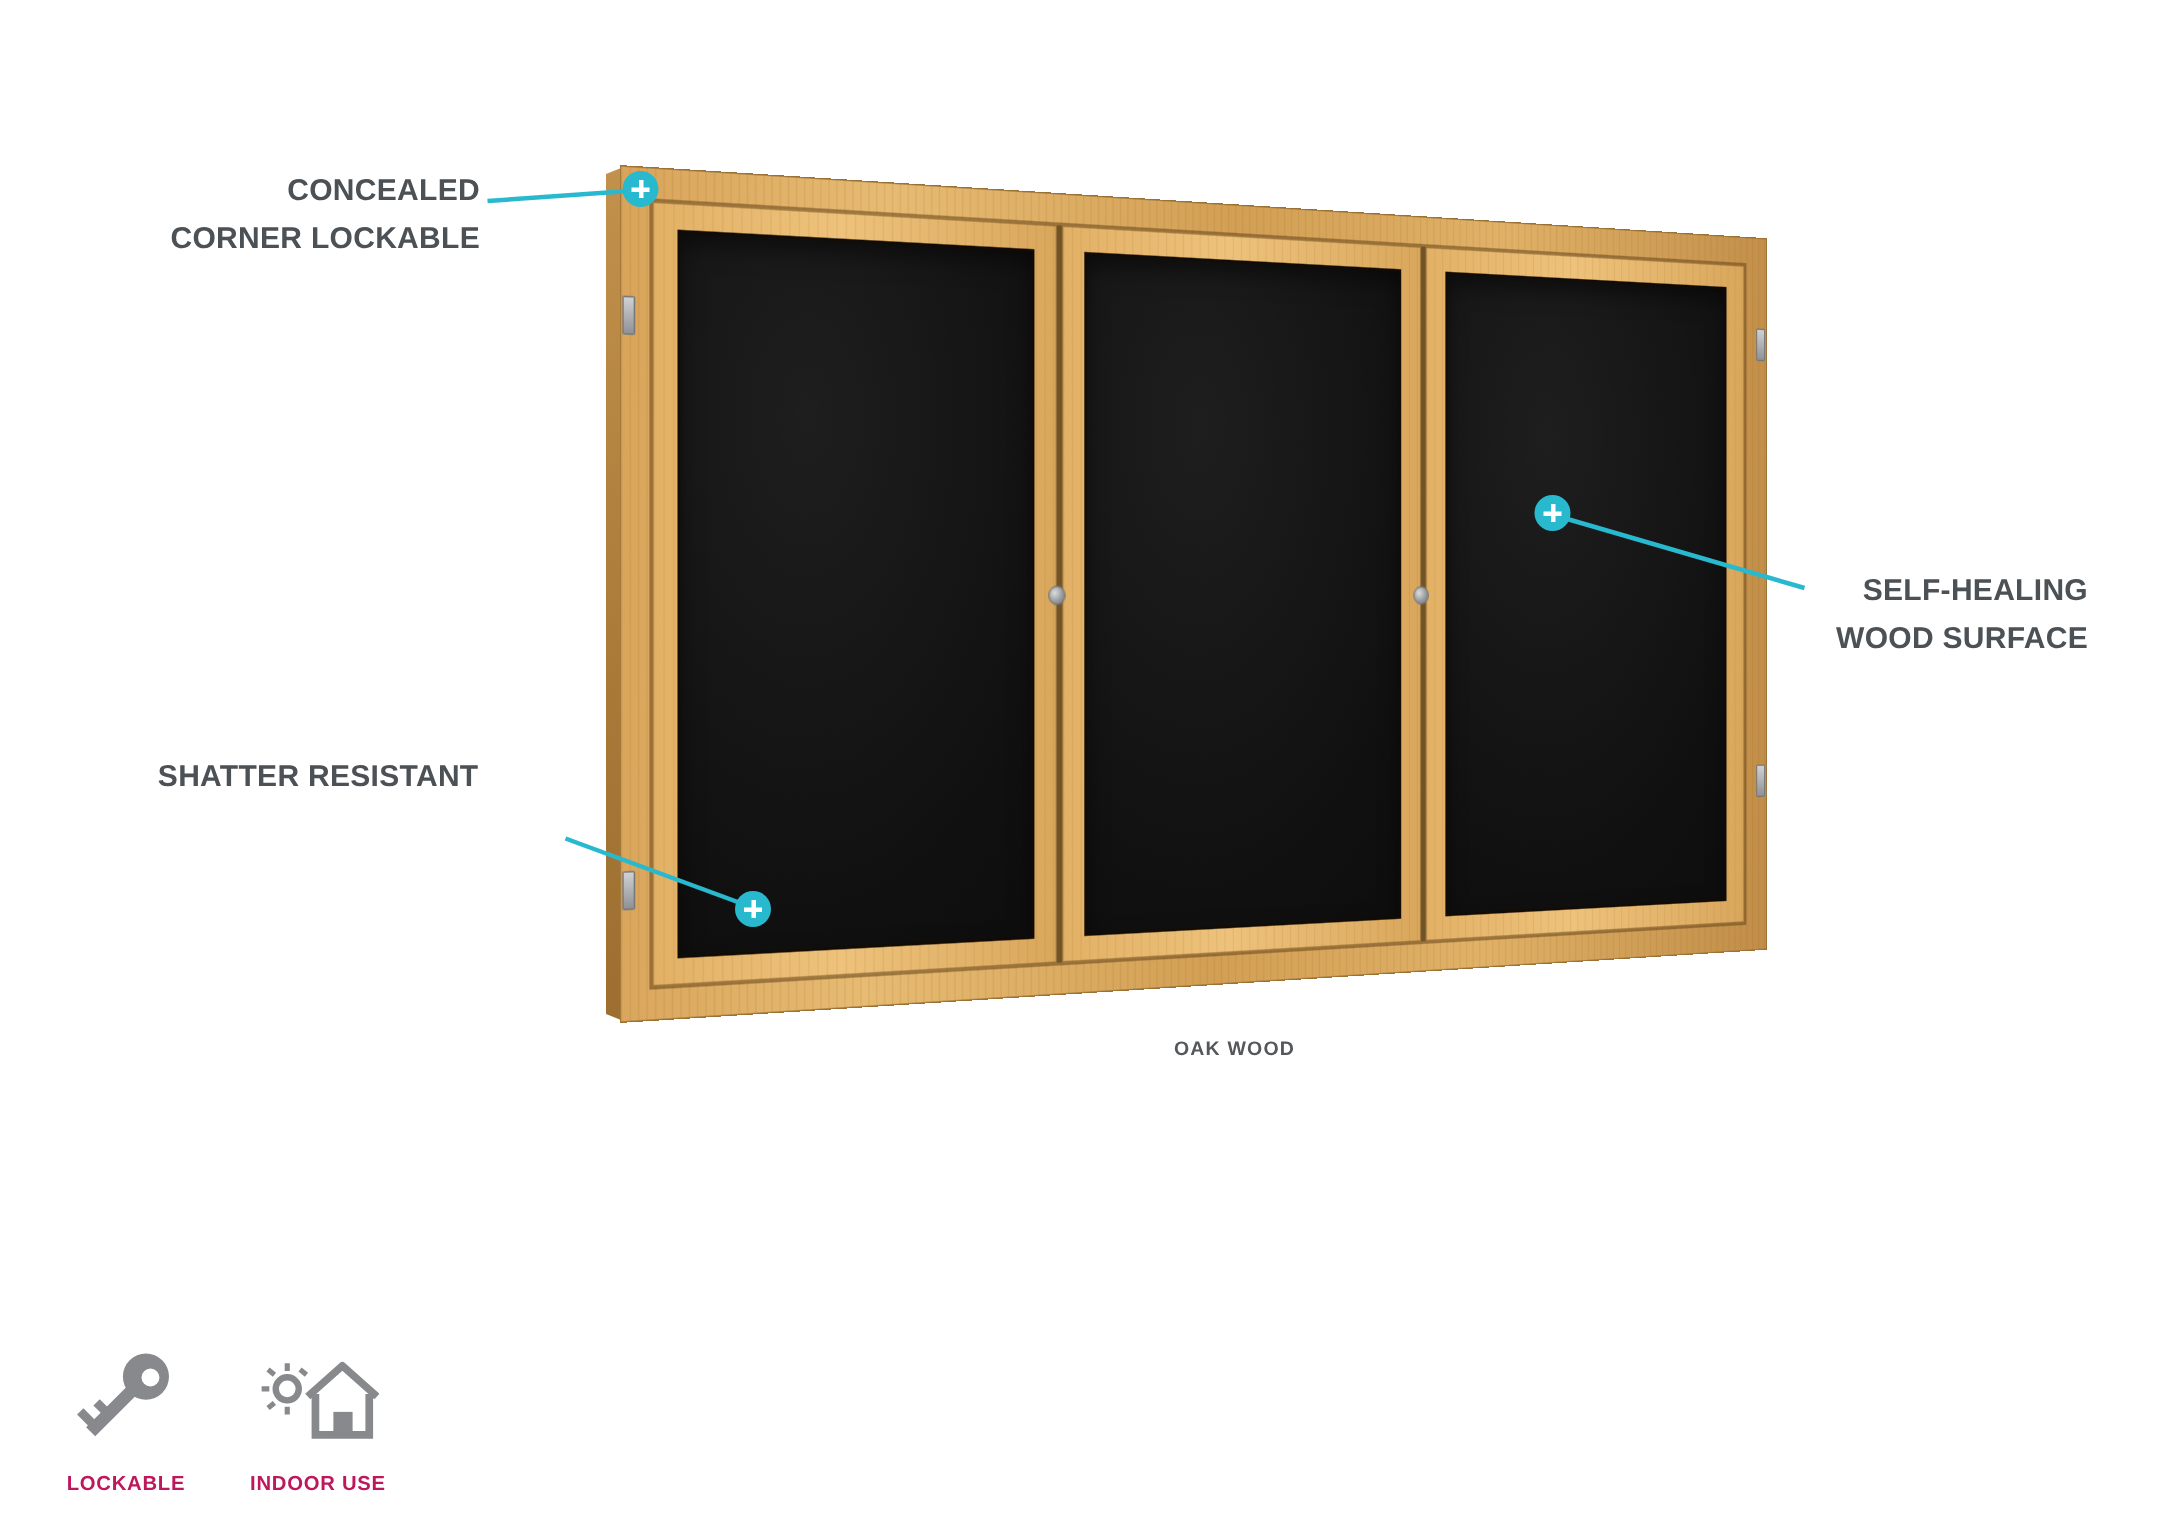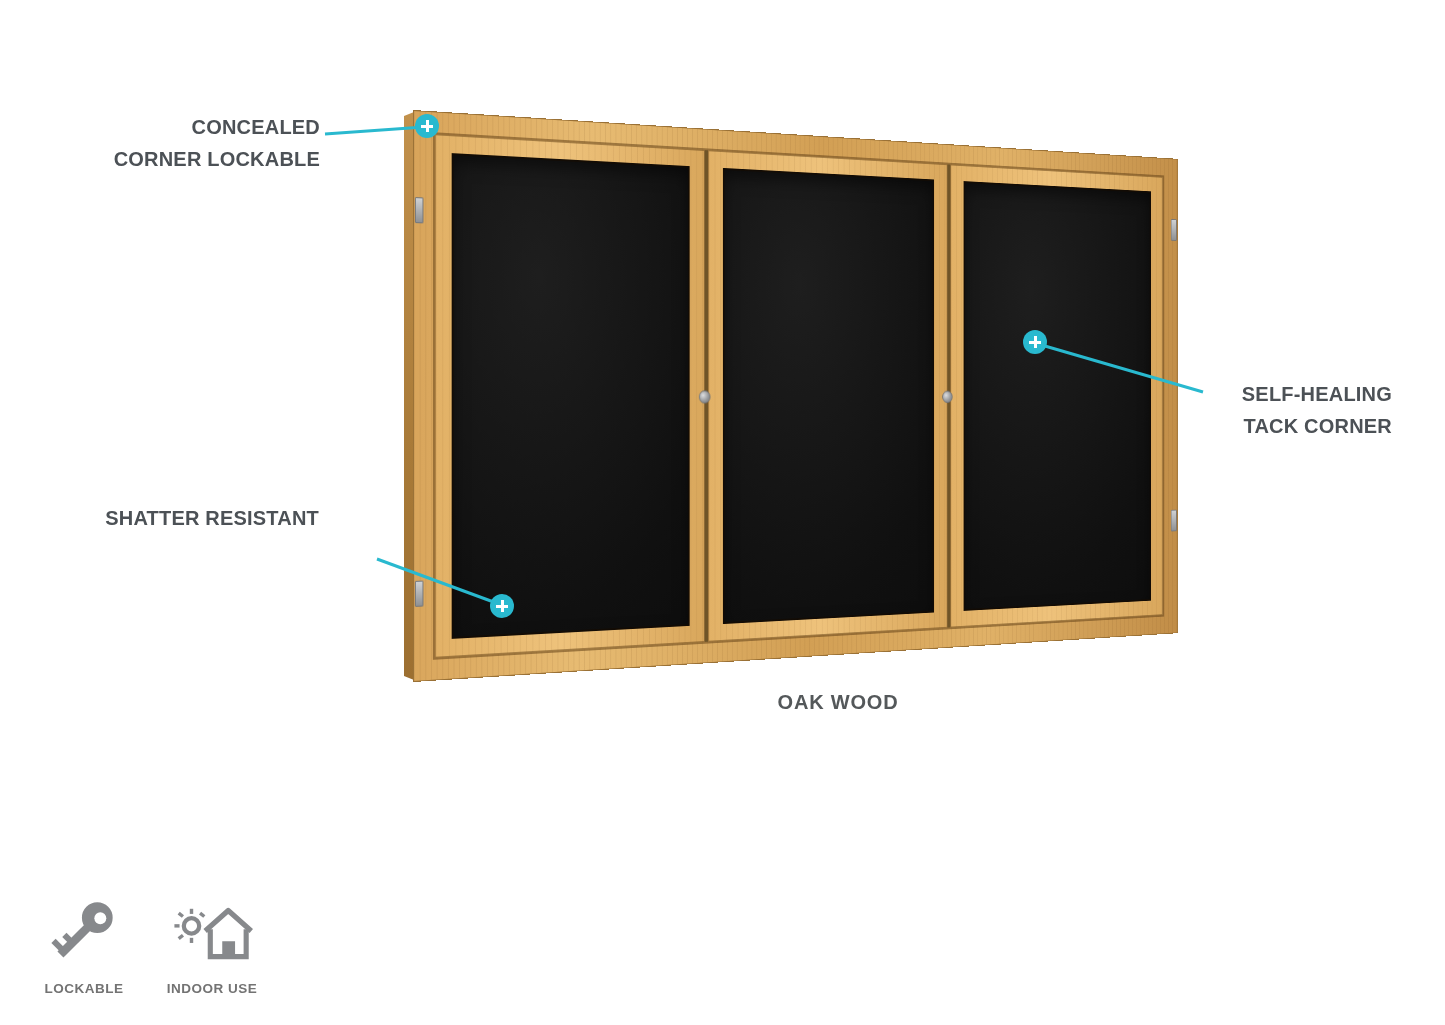--- a/index.html
+++ b/index.html
@@ -51,22 +51,22 @@
   .hinge.hr1{right:1px;top:72px;}
   .hinge.hr2{right:1px;top:422px;}
   .lock{
     position:absolute;right:-8px;top:50%;margin-top:-6px;width:12px;height:12px;border-radius:50%;
     background:radial-gradient(circle at 35% 35%,#dcdddf,#939598 60%,#77797c);
     border:1px solid #6f7276;z-index:4;
   }
 
   
   .material-label{
-    position:absolute;left:488px;top:691px;width:700px;text-align:center;
-    color:#54585a;font-size:20px;font-weight:bold;letter-spacing:.8px;
+    position:absolute;left:473px;top:691px;width:700px;text-align:center;
+    color:#54585a;font-size:13px;font-weight:bold;letter-spacing:.8px;
   }
 
   
   .callout{
     position:absolute;color:#4c5156;font-weight:bold;font-size:20px;line-height:32px;
     letter-spacing:.2px;white-space:nowrap;
   }
   .callout.right{text-align:right;}
   #callout-corner{top:111px;right:1125px;}
   #callout-acrylic{top:502px;right:1126px;}
@@ -81,21 +81,21 @@
   .hotspot::before,.hotspot::after{
     content:"";position:absolute;background:#ffffff;left:50%;top:50%;
   }
   .hotspot::before{width:12px;height:3px;margin:-1.5px 0 0 -6px;}
   .hotspot::after{width:3px;height:12px;margin:-6px 0 0 -1.5px;}
   #hotspot-corner{left:415px;top:114px;}
   #hotspot-acrylic{left:490px;top:594px;}
   #hotspot-tack{left:1023px;top:330px;}
 
   
-  .feature{position:absolute;text-align:center;color:#737373;}
+  .feature{position:absolute;text-align:center;color:#be185d;}
   .feature .icon{display:block;margin:0 auto;}
   .feature .flabel{
     display:block;margin-top:9px;font-size:13.5px;font-weight:bold;letter-spacing:.5px;
   }
   #feature-lockable{left:28px;top:890px;width:112px;}
   #feature-indoor{left:152px;top:890px;width:120px;}
 </style>
 </head>
 <body>
 
@@ -133,21 +133,21 @@
 
   <div class="callout right" id="callout-corner">
     <div>CONCEALED</div>
     <div>CORNER LOCKABLE</div>
   </div>
   <div class="callout right" id="callout-acrylic">
     <div>SHATTER RESISTANT</div>
   </div>
   <div class="callout right" id="callout-tack">
     <div>SELF-HEALING</div>
-    <div>TACK CORNER</div>
+    <div>WOOD SURFACE</div>
   </div>
 
   <div class="hotspot" id="hotspot-corner"></div>
   <div class="hotspot" id="hotspot-acrylic"></div>
   <div class="hotspot" id="hotspot-tack"></div>
 
   <div class="feature" id="feature-lockable">
     <svg class="icon" width="82" height="82" viewBox="0 0 96 96">
       <g transform="rotate(135 48 48)" fill="#87898c">
         <circle cx="26" cy="48" r="18"></circle>

